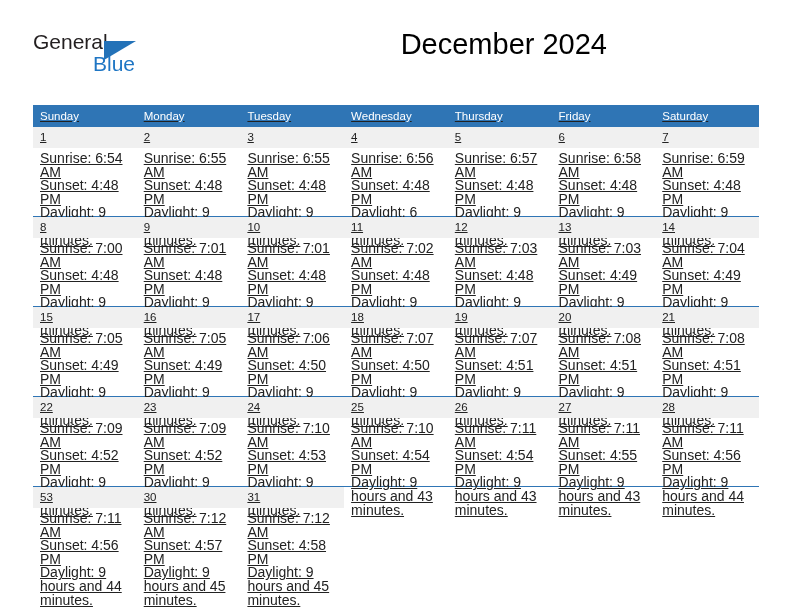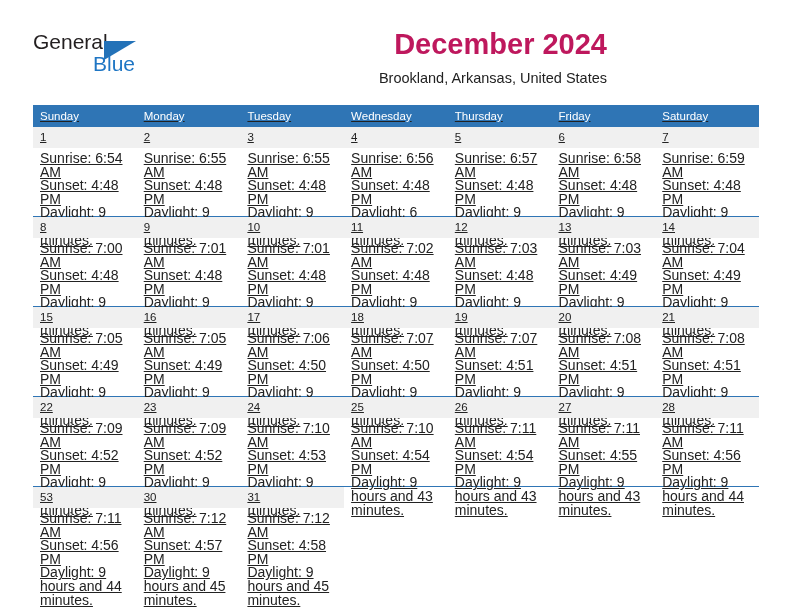--- a/index.html
+++ b/index.html
@@ -67,22 +67,22 @@
 
   .title-block {
     position: absolute;
     right: 0;
     top: 0;
     text-align: right;
   }
   .month-title {
     font-size: 29px;
     line-height: 36px;
-    color: #be185d;
-    font-weight: bold;
+    color: #000000;
+    font-weight: normal;
     white-space: nowrap;
   }
   .location {
     font-size: 14.5px;
     line-height: 22px;
     color: #222222;
     margin-top: 5px;
     white-space: nowrap;
   }
 
@@ -158,21 +158,20 @@
   <div class="header">
 
     <div class="brand">
       <span class="brand-general">General</span>
       <span class="brand-triangle"></span>
       <span class="brand-blue">Blue</span>
     </div>
 
     <div class="title-block">
       <div class="month-title">December 2024</div>
-      <div class="location">Brookland, Arkansas, United States</div>
     </div>
 
   </div>
 
   <div class="calendar">
     <table class="cal-table">
       <thead>
         <tr>
           <th>Sunday</th>
           <th>Monday</th>

